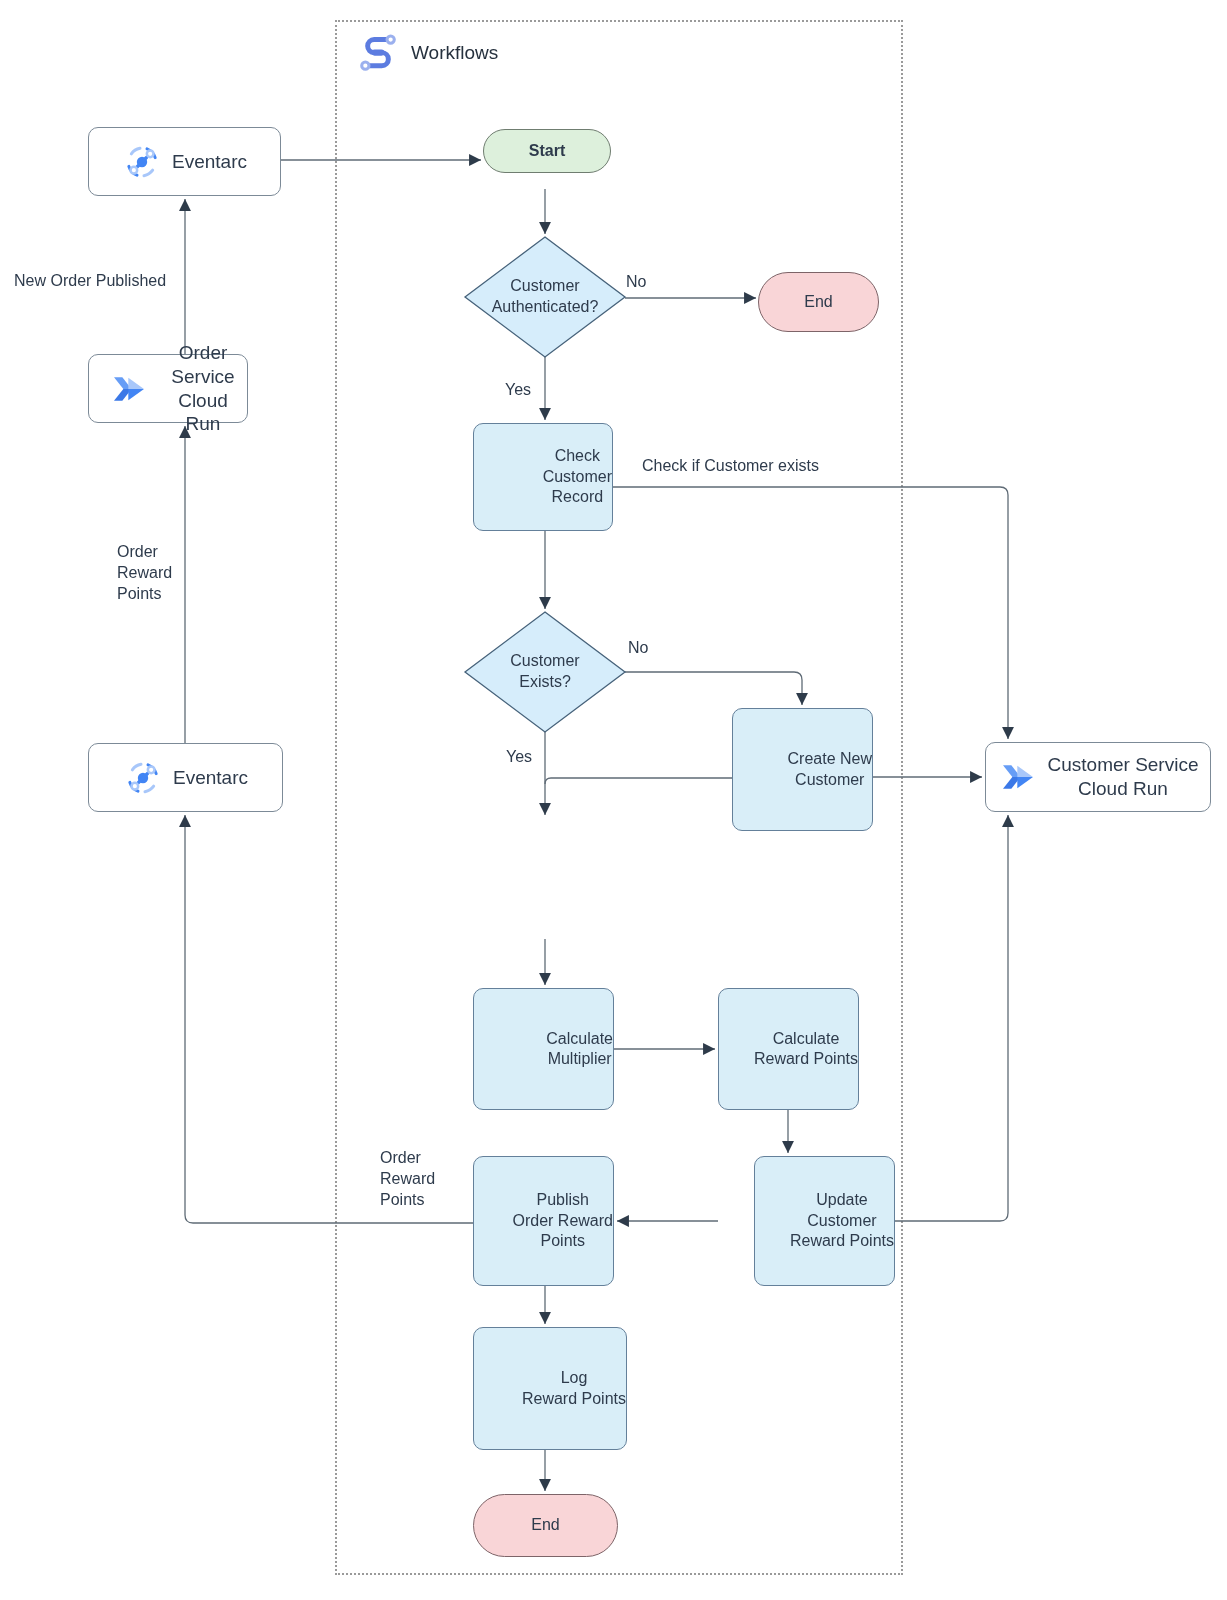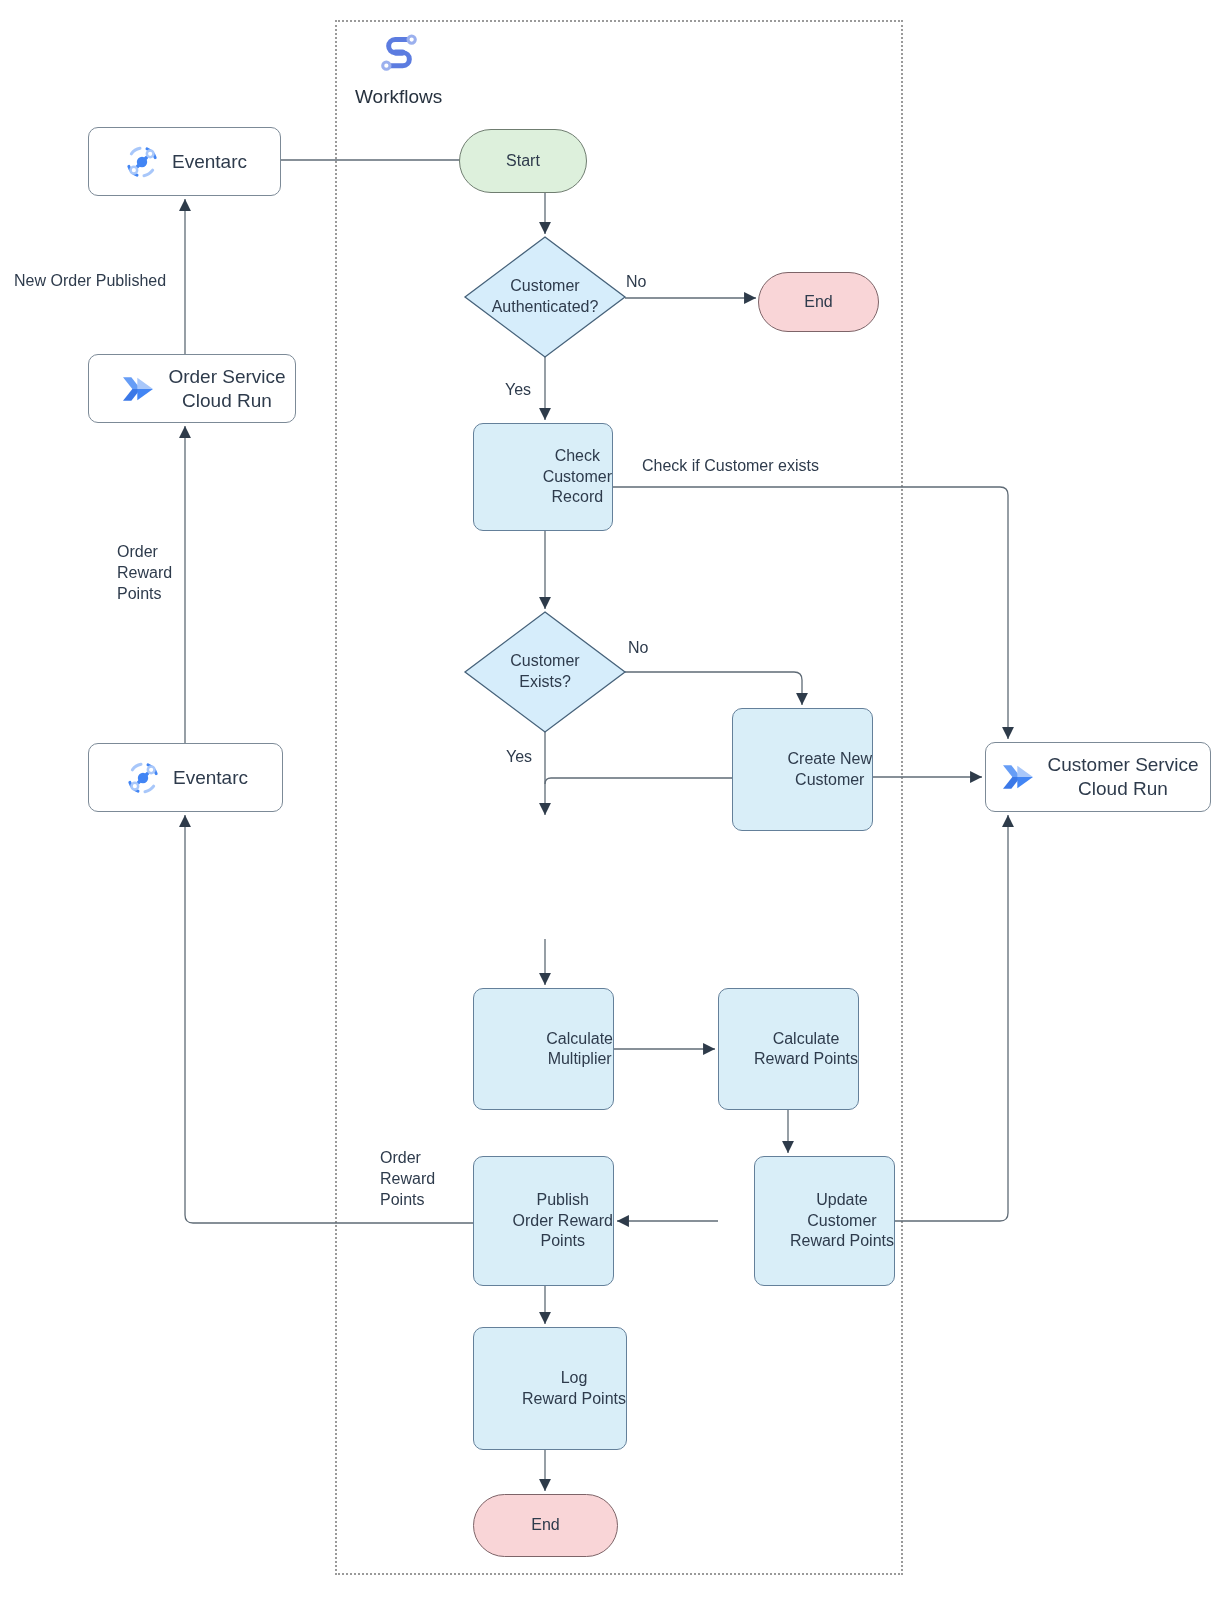--- a/index.html
+++ b/index.html
@@ -29,21 +29,21 @@
   }
   .diamond-label{
     position:absolute;display:flex;align-items:center;justify-content:center;
     text-align:center;font-size:16px;line-height:1.3;
   }
   .edge-label{position:absolute;font-size:16px;line-height:1.3;white-space:pre-line;color:#2e3b4c;}
   #workflow-frame{
     position:absolute;left:335px;top:20px;width:568px;height:1555px;
     border:2px dotted #9a9a9a;box-sizing:border-box;
   }
-  #frame-title{position:absolute;left:355px;top:30px;display:flex;align-items:center;gap:10px;flex-direction:column;}
+  #frame-title{position:absolute;left:355px;top:30px;display:flex;align-items:center;gap:10px;}
   #frame-title .title-text{font-size:19px;color:#26313e;}
   .svg-icon{flex:0 0 auto;display:block;}
 </style>
 </head>
 <body>
 
 <div id="canvas">
 
   <div id="workflow-frame"></div>
 
@@ -97,21 +97,21 @@
       <path d="M4.1,14.6 A8.3,8.3 0 0 0 9,19.9" fill="none" stroke="#4285f4" stroke-width="1.8" stroke-linecap="round"></path>
       <path d="M19.9,9.4 A8.3,8.3 0 0 0 15,4.1" fill="none" stroke="#4285f4" stroke-width="1.8" stroke-linecap="round"></path>
       <path d="M10.8,3.8 A8.3,8.3 0 0 0 5.6,7.1" fill="none" stroke="#a8c7fa" stroke-width="1.8" stroke-linecap="round"></path>
       <path d="M13.2,20.2 A8.3,8.3 0 0 0 18.4,16.9" fill="none" stroke="#a8c7fa" stroke-width="1.8" stroke-linecap="round"></path>
       <circle cx="16.9" cy="7.1" r="2" fill="#ffffff" stroke="#a8c7fa" stroke-width="1.5"></circle>
       <circle cx="7.1" cy="16.9" r="2" fill="#ffffff" stroke="#a8c7fa" stroke-width="1.5"></circle>
     </svg>
     <span class="node-label">Eventarc</span>
   </div>
 
-  <div class="node service" style="left:88px;top:354px;width:208px;height:69px;padding-left:20px;">
+  <div class="node service" style="left:88px;top:354px;width:160px;height:69px;padding-left:20px;">
     <svg class="svg-icon" width="40" height="40" viewBox="0 0 24 24">
       <polygon points="3,5 8,5 13.5,12 8.6,12" fill="#669df6"></polygon>
       <polygon points="8.6,12 13.5,12 8,19 3,19" fill="#3b78e7"></polygon>
       <polygon points="11.6,5.2 21,12 11.6,12" fill="#a8c7fa"></polygon>
       <polygon points="11.6,12 21,12 11.6,18.8" fill="#4285f4"></polygon>
     </svg>
     <span class="node-label">Order Service
 Cloud Run</span>
   </div>
 
@@ -133,21 +133,21 @@
     <svg class="svg-icon" width="40" height="40" viewBox="0 0 24 24">
       <polygon points="3,5 8,5 13.5,12 8.6,12" fill="#669df6"></polygon>
       <polygon points="8.6,12 13.5,12 8,19 3,19" fill="#3b78e7"></polygon>
       <polygon points="11.6,5.2 21,12 11.6,12" fill="#a8c7fa"></polygon>
       <polygon points="11.6,12 21,12 11.6,18.8" fill="#4285f4"></polygon>
     </svg>
     <span class="node-label">Customer Service
 Cloud Run</span>
   </div>
 
-  <div class="node pill start" style="left:459px;top:129px;width:128px;height:64px;">
+  <div class="node pill start" style="left:483px;top:129px;width:128px;height:44px;font-weight:bold;">
     <span class="node-label">Start</span>
   </div>
   <div class="node pill end" style="left:758px;top:272px;width:121px;height:60px;">
     <span class="node-label">End</span>
   </div>
   <div class="node pill end" style="left:473px;top:1494px;width:145px;height:63px;">
     <span class="node-label">End</span>
   </div>
 
   <div class="diamond-label" style="left:465px;top:237px;width:160px;height:120px;">

